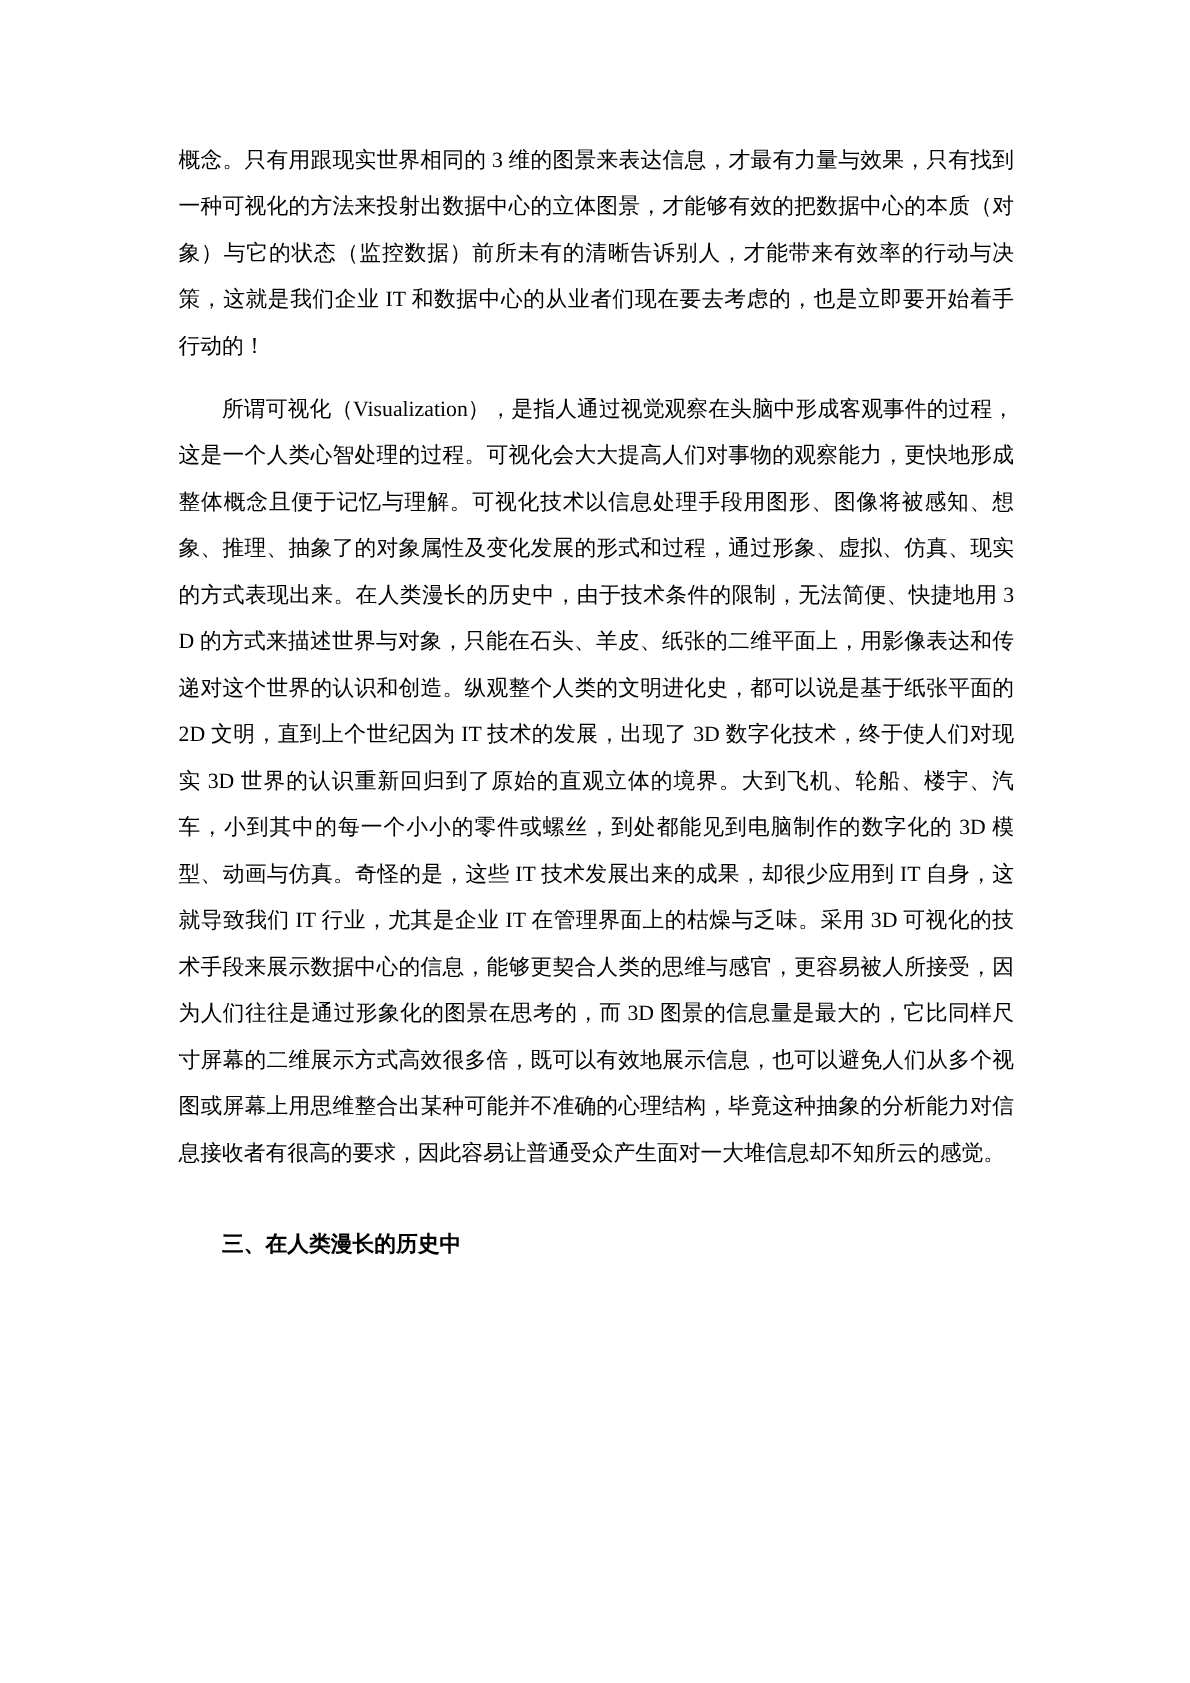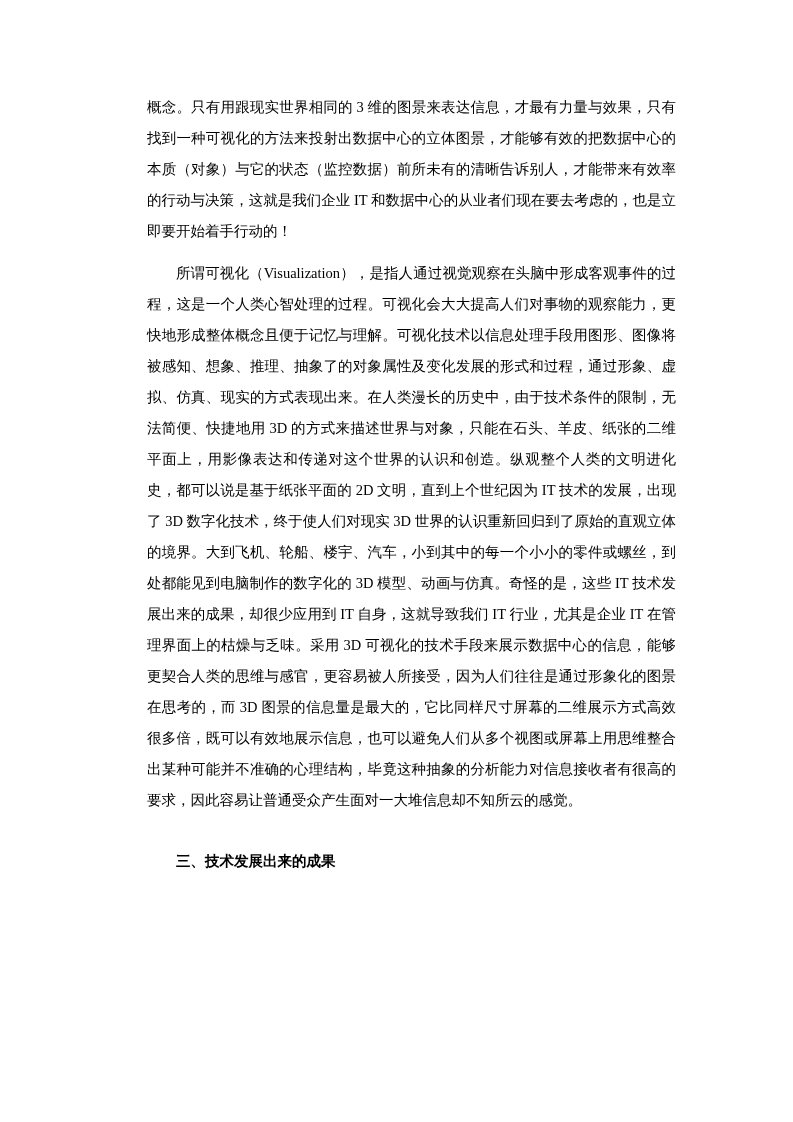--- a/index.html
+++ b/index.html
@@ -13,21 +13,20 @@
     height: 1122px;
     margin: 0 auto;
     background: #ffffff;
     padding: 92px 117px 60px 119px;
     overflow: hidden;
     color: #000000;
   }
   .body-text {
     font-size: 14.5px;
     line-height: 31px;
-    margin-left: 28px;
   }
   .para {
     text-align: justify;
     text-indent: 2em;
     margin-bottom: 11px;
     word-break: break-all;
   }
   .para.no-indent {
     text-indent: 0;
   }
@@ -39,15 +38,15 @@
     margin: 30px 0 14px 0;
   }
 </style>
 </head>
 <body>
 
 <div class="page">
   <div class="body-text">
     <p class="para no-indent">概念。只有用跟现实世界相同的 3 维的图景来表达信息，才最有力量与效果，只有找到一种可视化的方法来投射出数据中心的立体图景，才能够有效的把数据中心的本质（对象）与它的状态（监控数据）前所未有的清晰告诉别人，才能带来有效率的行动与决策，这就是我们企业 IT 和数据中心的从业者们现在要去考虑的，也是立即要开始着手行动的！</p>
     <p class="para">所谓可视化（Visualization），是指人通过视觉观察在头脑中形成客观事件的过程，这是一个人类心智处理的过程。可视化会大大提高人们对事物的观察能力，更快地形成整体概念且便于记忆与理解。可视化技术以信息处理手段用图形、图像将被感知、想象、推理、抽象了的对象属性及变化发展的形式和过程，通过形象、虚拟、仿真、现实的方式表现出来。在人类漫长的历史中，由于技术条件的限制，无法简便、快捷地用 3D 的方式来描述世界与对象，只能在石头、羊皮、纸张的二维平面上，用影像表达和传递对这个世界的认识和创造。纵观整个人类的文明进化史，都可以说是基于纸张平面的 2D 文明，直到上个世纪因为 IT 技术的发展，出现了 3D 数字化技术，终于使人们对现实 3D 世界的认识重新回归到了原始的直观立体的境界。大到飞机、轮船、楼宇、汽车，小到其中的每一个小小的零件或螺丝，到处都能见到电脑制作的数字化的 3D 模型、动画与仿真。奇怪的是，这些 IT 技术发展出来的成果，却很少应用到 IT 自身，这就导致我们 IT 行业，尤其是企业 IT 在管理界面上的枯燥与乏味。采用 3D 可视化的技术手段来展示数据中心的信息，能够更契合人类的思维与感官，更容易被人所接受，因为人们往往是通过形象化的图景在思考的，而 3D 图景的信息量是最大的，它比同样尺寸屏幕的二维展示方式高效很多倍，既可以有效地展示信息，也可以避免人们从多个视图或屏幕上用思维整合出某种可能并不准确的心理结构，毕竟这种抽象的分析能力对信息接收者有很高的要求，因此容易让普通受众产生面对一大堆信息却不知所云的感觉。</p>
-    <h3 class="section-heading">三、技术发展出来的成果</h3>
+    <h3 class="section-heading">三、在人类漫长的历史中</h3>
   </div>
 </div>
 
 </body></html>

